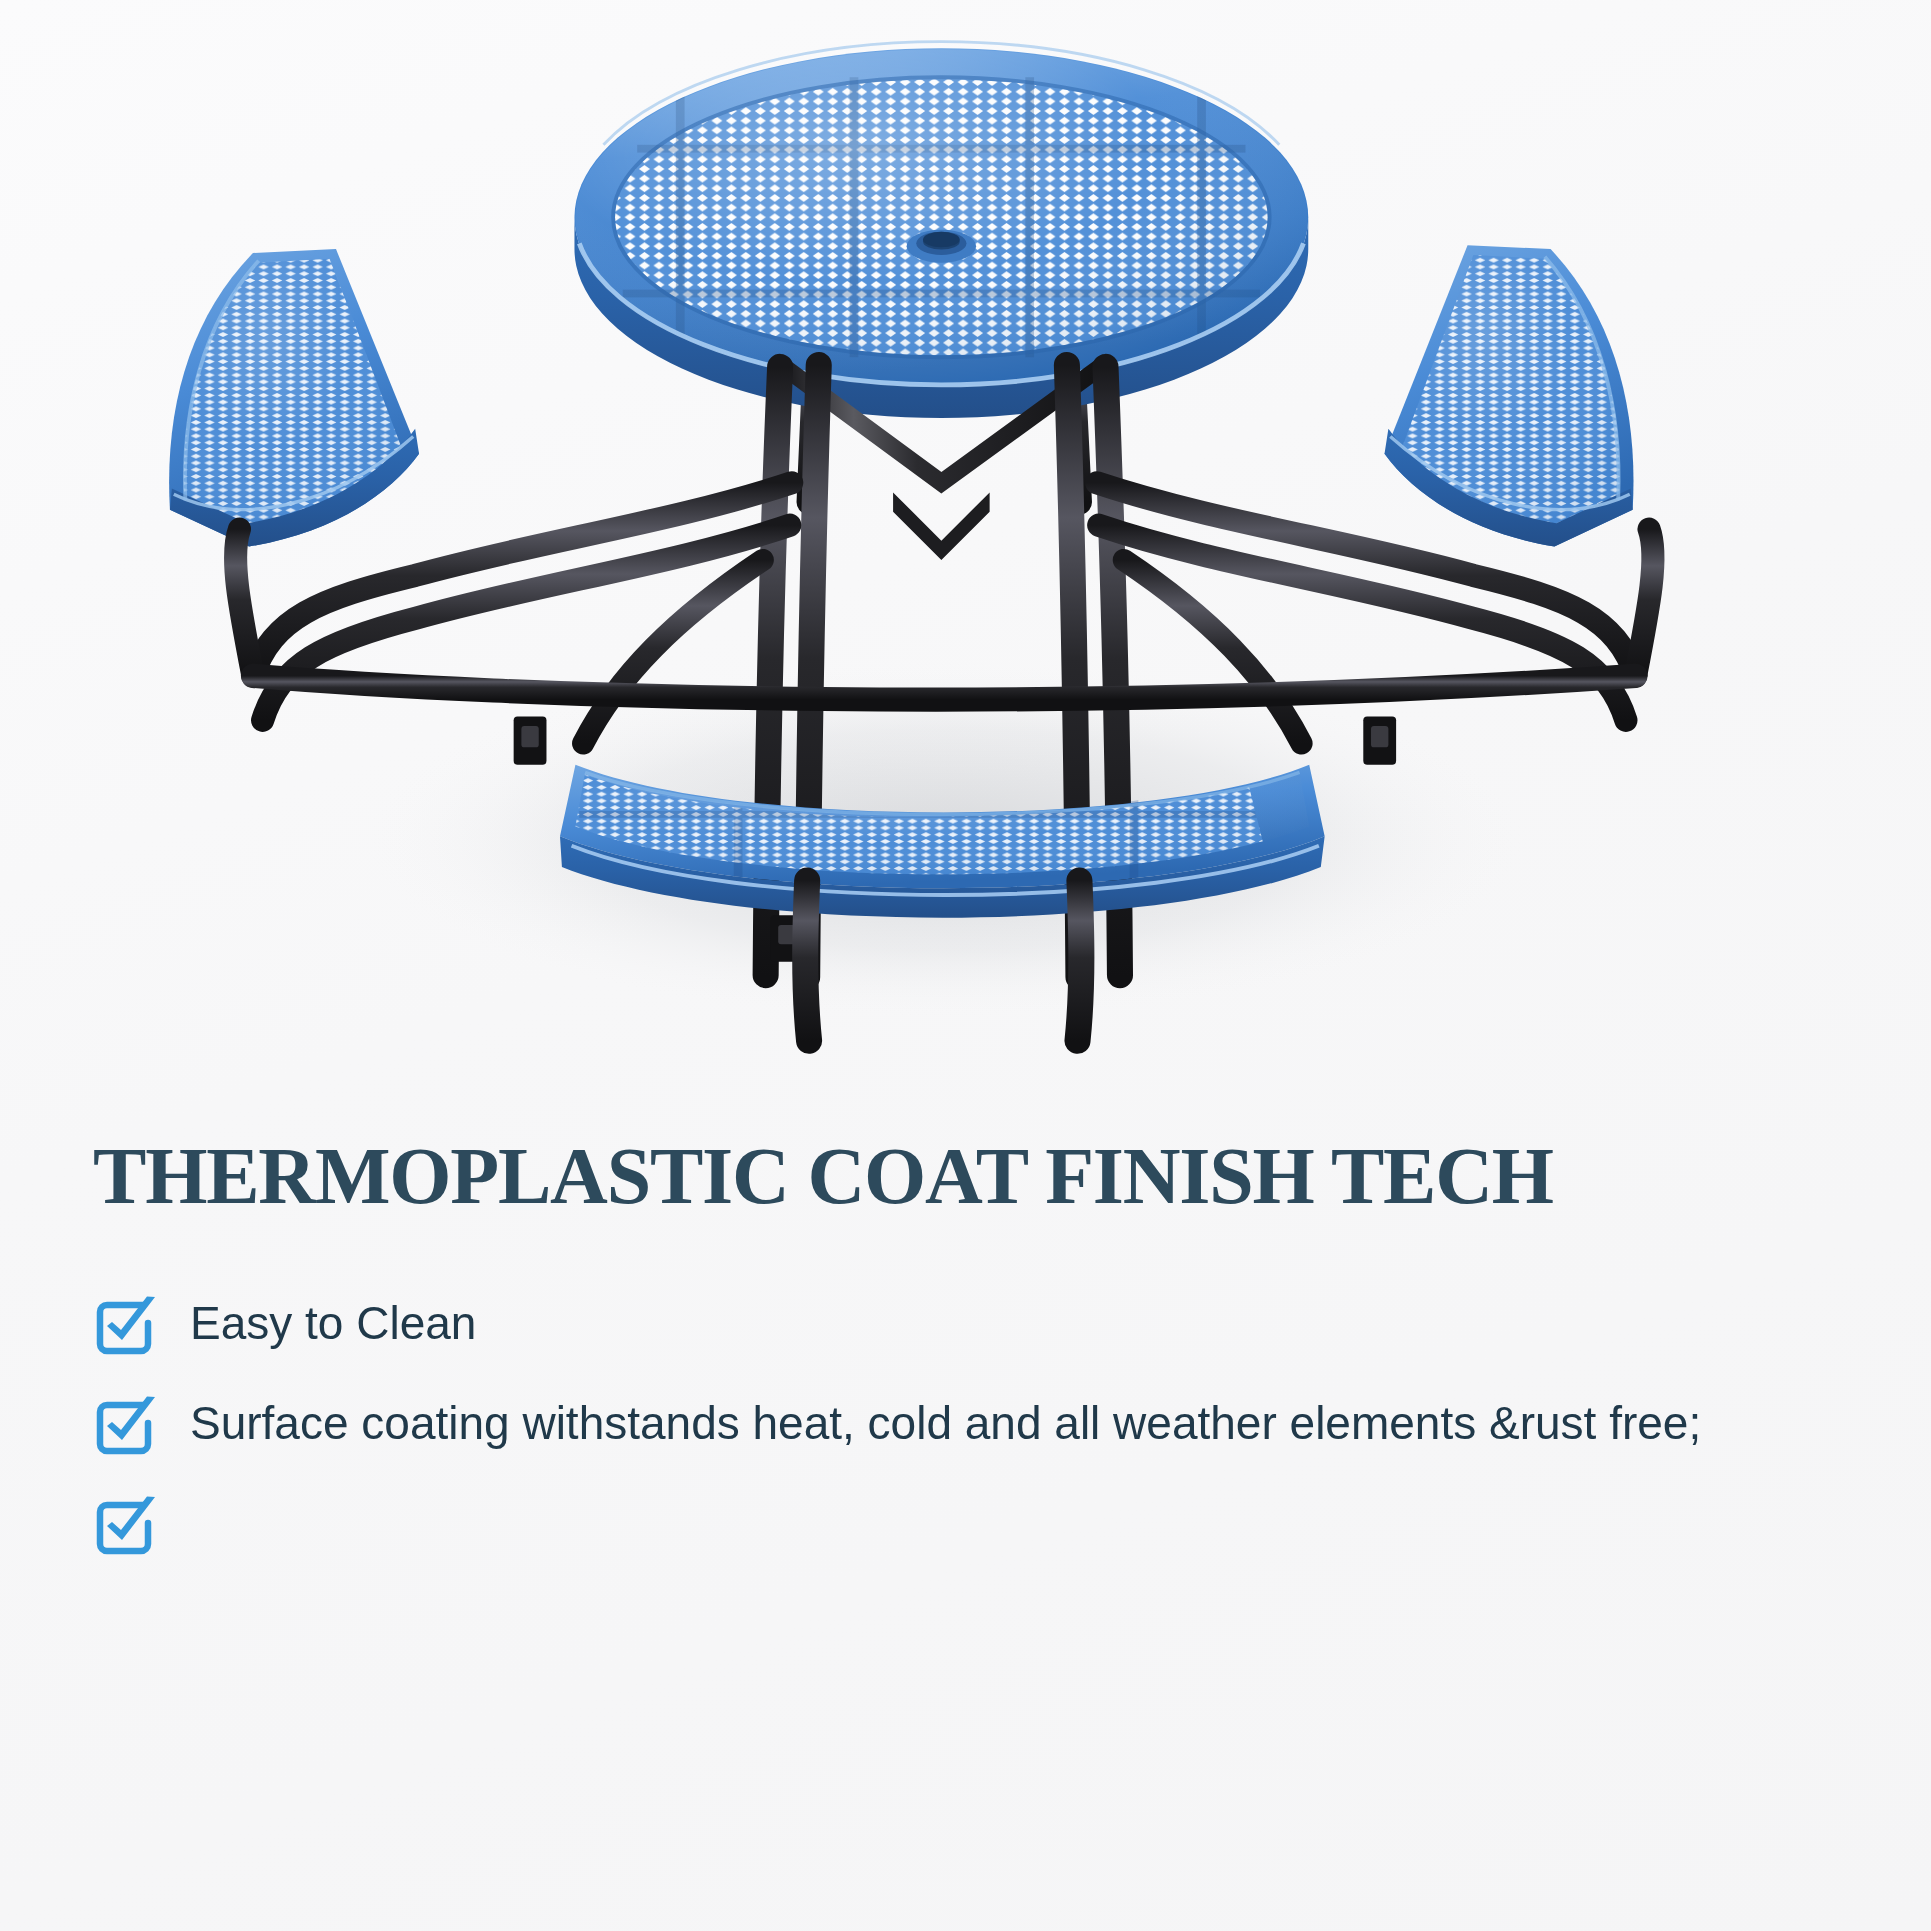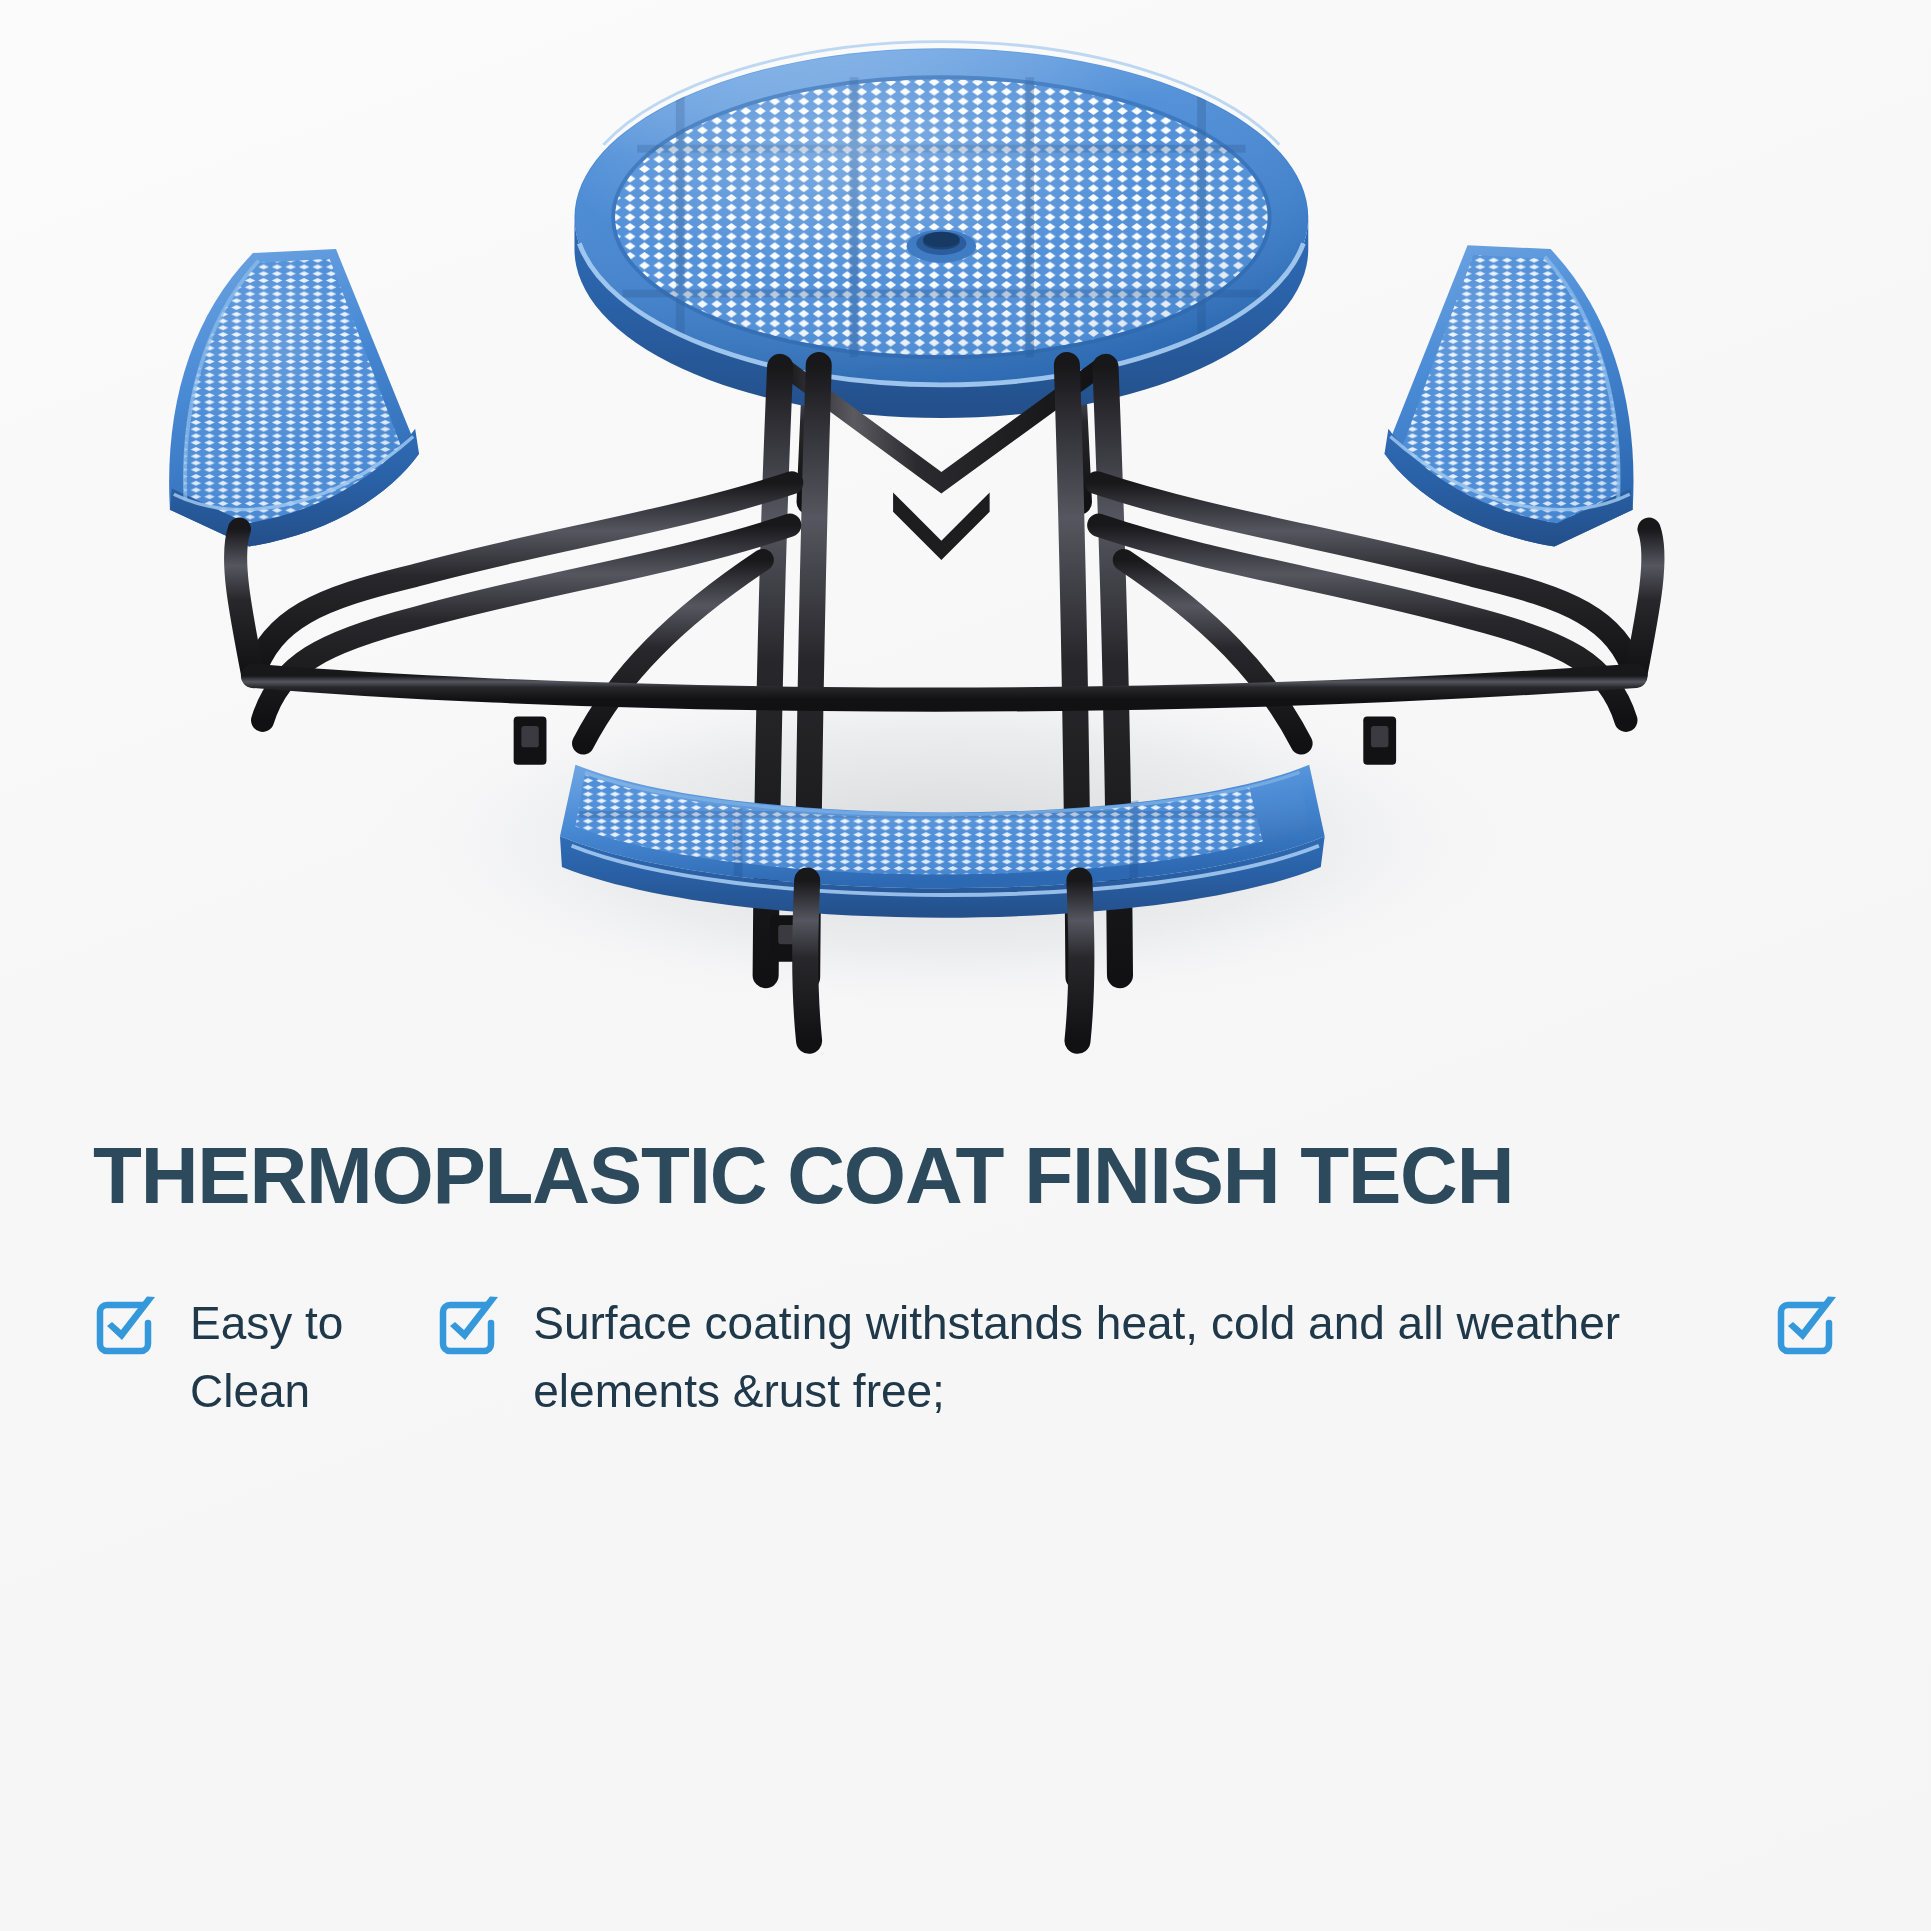--- a/index.html
+++ b/index.html
@@ -42,26 +42,27 @@
     padding: 0 93px;
   }
 
   #page-title {
     font-size: 80px;
     font-weight: bold;
     color: #2d4a5c;
     letter-spacing: -1.2px;
     line-height: 1.06;
     white-space: nowrap;
+    font-family: Liberation Serif, serif;
   }
 
   #feature-list {
     margin-top: 70px;
     display: flex;
-    flex-direction: row;
+    flex-direction: column;
     gap: 32px;
   }
 
   .feature-row {
     display: flex;
     align-items: flex-start;
     gap: 33px;
   }
 
   .check-icon {

